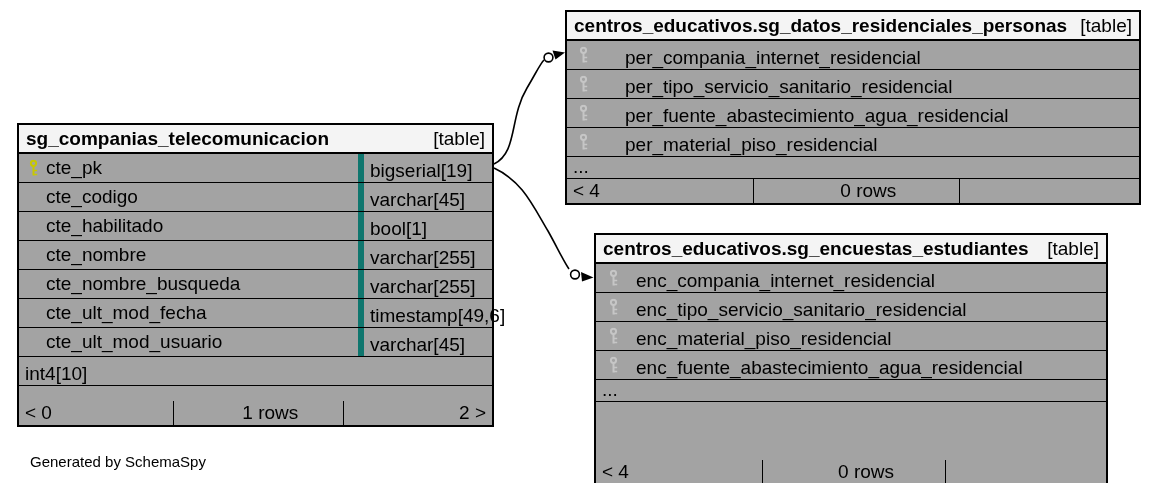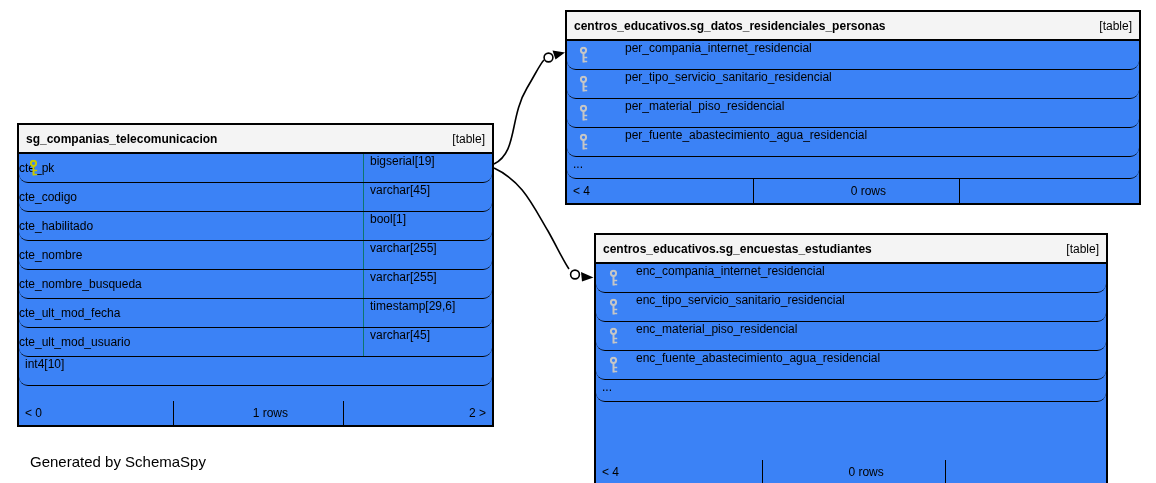--- a/index.html
+++ b/index.html
@@ -1,32 +1,32 @@
 <!DOCTYPE html>
 <html><head>
 <meta charset="utf-8">
 <style>
   html,body{margin:0;padding:0;background:#ffffff;}
   body{font-family:"Liberation Sans","DejaVu Sans",sans-serif;color:#000;}
   .canvas{position:relative;width:1156px;height:483px;background:#fff;overflow:hidden;}
   .edges{position:absolute;left:0;top:0;z-index:0;pointer-events:none;}
-  .table-box{position:absolute;z-index:1;border:2px solid #000;background:#3b82f6;
-             display:flex;flex-direction:column;box-sizing:border-box;font-size:12px;}
+  .table-box{position:absolute;z-index:1;border:2px solid #000;background:#a3a3a3;
+             display:flex;flex-direction:column;box-sizing:border-box;font-size:19px;}
   .t0{left:17px;top:123px;width:477px;height:304px;}
   .t1{left:565px;top:10px;width:576px;height:195px;}
   .t2{left:594px;top:233px;width:514px;height:253px;}
   .tbl-header{height:29px;flex:0 0 29px;box-sizing:border-box;background:#f4f4f4;
               border-bottom:2px solid #000;display:flex;align-items:center;
               justify-content:space-between;padding:0 7px;white-space:nowrap;}
   .tbl-title{font-weight:bold;}
   .rows{display:flex;flex-direction:column;}
   .row{height:29px;flex:0 0 29px;box-sizing:border-box;border-bottom:1px solid #000;
-       display:flex;align-items:flex-start;position:relative;white-space:nowrap;border-radius:9px;}
+       display:flex;align-items:flex-end;position:relative;white-space:nowrap;}
   .name-cell{width:345px;flex:0 0 345px;box-sizing:border-box;height:100%;display:flex;
-             align-items:center;border-right:1px solid #0f766e;position:relative;}
+             align-items:center;border-right:6px solid #0f766e;padding-left:27px;position:relative;}
   .type-cell{flex:1;display:flex;align-items:center;padding-left:6px;}
   .t1 .row.simple{padding-left:58px;}
   .t2 .row.simple{padding-left:40px;}
   .key-icon{position:absolute;top:50%;transform:translateY(-50%);line-height:0;}
   .t0 .key-icon{left:10px;}
   .t1 .key-icon{left:12px;}
   .t2 .key-icon{left:13px;}
   .ellipsis-row{height:22px !important;flex:0 0 22px !important;padding-left:6px;}
   .tbl-footer{margin-top:auto;height:24px;flex:0 0 24px;display:flex;box-sizing:border-box;}
   .f-cell{box-sizing:border-box;display:flex;align-items:center;overflow:hidden;padding-left:24px;}
@@ -103,21 +103,21 @@
           </div>
           <div class="type-cell">
             <span>varchar[255]</span>
           </div>
         </div>
         <div class="row">
           <div class="name-cell">
             <span>cte_ult_mod_fecha</span>
           </div>
           <div class="type-cell">
-            <span>timestamp[29,6]</span>
+            <span>timestamp[49,6]</span>
           </div>
         </div>
         <div class="row">
           <div class="name-cell">
             <span>cte_ult_mod_usuario</span>
           </div>
           <div class="type-cell">
             <span>varchar[45]</span>
           </div>
         </div>
@@ -158,30 +158,30 @@
             </svg></span>
           <span>per_tipo_servicio_sanitario_residencial</span>
         </div>
         <div class="row simple">
           <span class="key-icon"><svg width="9" height="17" viewBox="0 0 9 17">
               <circle cx="4.5" cy="3.8" r="2.6" fill="none" stroke="#c6c6c6" stroke-width="2"></circle>
               <line x1="4.5" y1="6.4" x2="4.5" y2="16" stroke="#c6c6c6" stroke-width="2"></line>
               <line x1="4.5" y1="11" x2="8.2" y2="11" stroke="#c6c6c6" stroke-width="1.6"></line>
               <line x1="4.5" y1="15" x2="8.2" y2="15" stroke="#c6c6c6" stroke-width="1.6"></line>
             </svg></span>
+          <span>per_fuente_abastecimiento_agua_residencial</span>
+        </div>
+        <div class="row simple">
+          <span class="key-icon"><svg width="9" height="17" viewBox="0 0 9 17">
+              <circle cx="4.5" cy="3.8" r="2.6" fill="none" stroke="#c6c6c6" stroke-width="2"></circle>
+              <line x1="4.5" y1="6.4" x2="4.5" y2="16" stroke="#c6c6c6" stroke-width="2"></line>
+              <line x1="4.5" y1="11" x2="8.2" y2="11" stroke="#c6c6c6" stroke-width="1.6"></line>
+              <line x1="4.5" y1="15" x2="8.2" y2="15" stroke="#c6c6c6" stroke-width="1.6"></line>
+            </svg></span>
           <span>per_material_piso_residencial</span>
-        </div>
-        <div class="row simple">
-          <span class="key-icon"><svg width="9" height="17" viewBox="0 0 9 17">
-              <circle cx="4.5" cy="3.8" r="2.6" fill="none" stroke="#c6c6c6" stroke-width="2"></circle>
-              <line x1="4.5" y1="6.4" x2="4.5" y2="16" stroke="#c6c6c6" stroke-width="2"></line>
-              <line x1="4.5" y1="11" x2="8.2" y2="11" stroke="#c6c6c6" stroke-width="1.6"></line>
-              <line x1="4.5" y1="15" x2="8.2" y2="15" stroke="#c6c6c6" stroke-width="1.6"></line>
-            </svg></span>
-          <span>per_fuente_abastecimiento_agua_residencial</span>
         </div>
         <div class="row ellipsis-row">...</div>
       </div>
     <div class="tbl-footer">
       <div class="f-cell f-left">&lt; 4</div>
       <div class="f-cell f-center">0 rows</div>
       <div class="f-cell f-right"></div>
     </div>
   </div>
 

